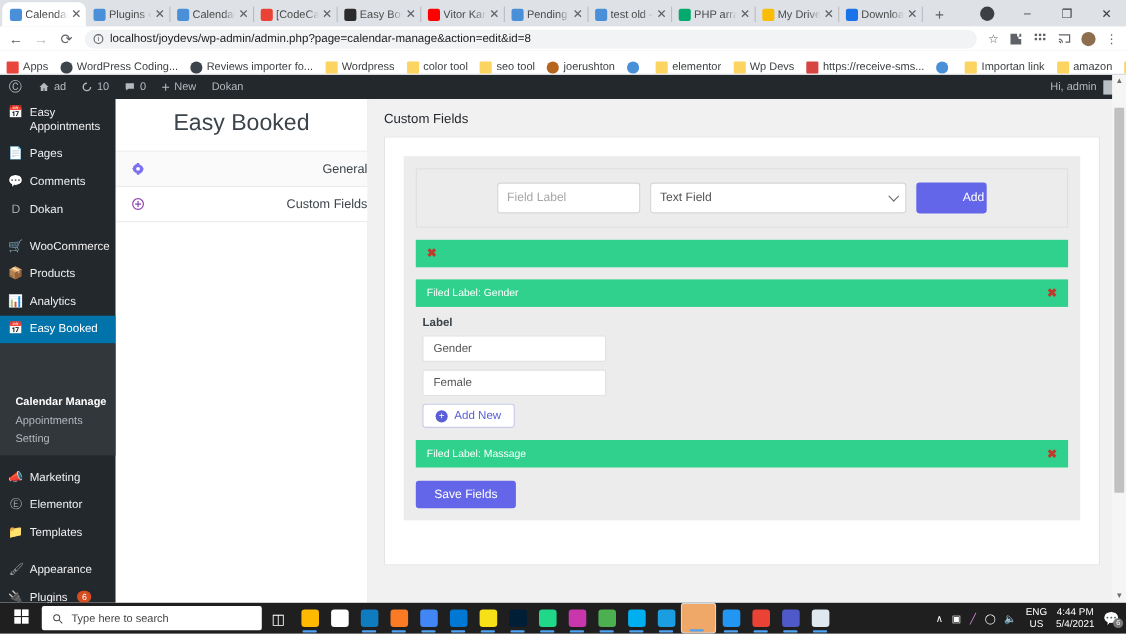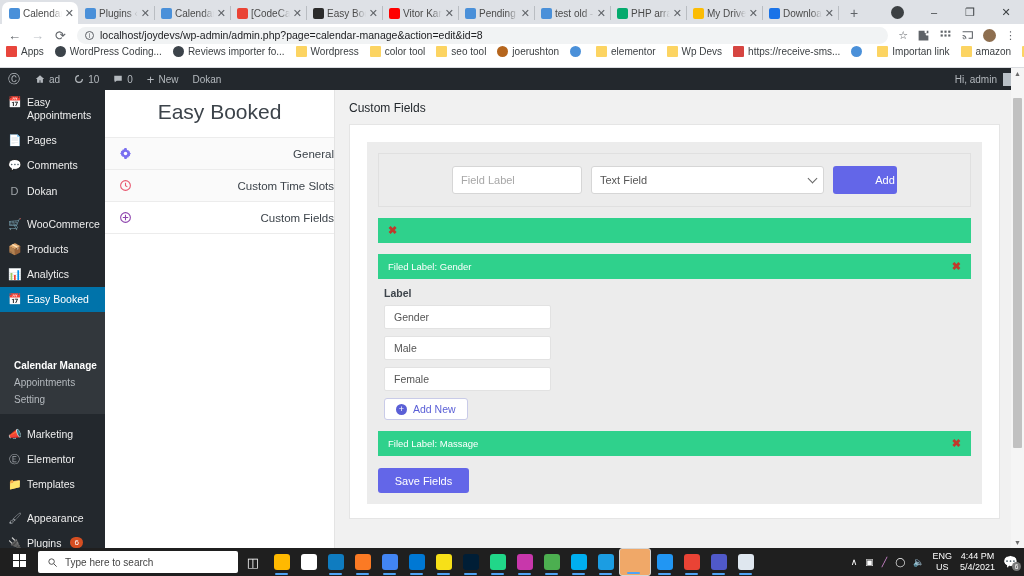--- a/index.html
+++ b/index.html
@@ -48,21 +48,21 @@
     display:flex; align-items:center; padding:0 8px; gap:6px; font-size:10.5px; color:#202124;
   }
   .omnibox .infoico { width:9px;height:9px;border:1px solid #5f6368;border-radius:50%;
       font-size:7px;line-height:8px;text-align:center;color:#5f6368;flex:0 0 9px;}
   .omnibox .urltxt { white-space:nowrap; overflow:hidden; }
   .tbicons { display:flex; align-items:center; gap:9px; color:#5f6368; font-size:11px; }
   .tbicons .pic { width:13px;height:13px; }
   .avatar-sm { width:13px;height:13px;border-radius:50%;background:#8d6e4f; display:block;}
 
   
-  .bookmarks { height:22px; background:#ffffff; display:flex; align-items:flex-start;
+  .bookmarks { height:22px; background:#ffffff; display:flex; align-items:flex-end;
                padding:0 6px; gap:11px; border-bottom:1px solid #dadce0; overflow:hidden;}
   .bm { display:flex; align-items:center; gap:4px; font-size:10px; color:#3c4043; white-space:nowrap; flex:0 0 auto;}
   .bm .bi { width:11px; height:11px; flex:0 0 11px; border-radius:1px; }
   .folder { background:#fcd462; border-radius:1px 3px 3px 3px; }
 
   
   .viewport { position:absolute; top:68px; left:0; width:1024px; height:480px; background:#f1f1f1; overflow:hidden;}
 
   
   .adminbar { height:22px; background:#23282d; display:flex; align-items:center; color:#b4b9be; font-size:10px;}
@@ -440,29 +440,20 @@
         <div id="ebnav-host">
             <div class="ebitem">
               <span>
                 <svg class="ebico" viewBox="0 0 24 24">
                   <path fill="#7a6ff0" d="M12 8a4 4 0 100 8 4 4 0 000-8zm10 4l-2-1.2.3-2.3-2.2-.8-.8-2.2-2.3.3L13.8 2h-3.6L9 4.8 6.7 4.5l-.8 2.2-2.2.8.3 2.3L2 12l2 1.2-.3 2.3 2.2.8.8 2.2 2.3-.3L10.2 22h3.6l1.2-2.8 2.3.3.8-2.2 2.2-.8-.3-2.3z"></path>
                   <circle cx="12" cy="12" r="3.2" fill="#fff"></circle>
                 </svg>
               </span>
               <span>General</span>
             </div>
-            <div class="ebitem">
-              <span>
-                <svg class="ebico" viewBox="0 0 24 24">
-                  <circle cx="12" cy="12" r="9" fill="none" stroke="#e8576f" stroke-width="2"></circle>
-                  <path d="M12 7v5.5l3.5 2" stroke="#e8576f" stroke-width="2" fill="none"></path>
-                </svg>
-              </span>
-              <span>Custom Time Slots</span>
-            </div>
             <div class="ebitem active">
               <span>
                 <svg class="ebico" viewBox="0 0 24 24">
                   <circle cx="12" cy="12" r="9" fill="none" stroke="#8e44ad" stroke-width="2"></circle>
                   <path d="M12 7v10M7 12h10" stroke="#8e44ad" stroke-width="2"></path>
                 </svg>
               </span>
               <span>Custom Fields</span>
             </div>
           </div>
@@ -481,21 +472,21 @@
               <button class="btn-add">Add</button>
             </div>
             <div id="fields-host">
                 <div class="greenrow">
                   <span class="gclose">✖</span>
                 </div>
                 <div class="greenrow">
                   <span class="lbl">Filed Label: Gender</span>
                   <span class="gclose">✖</span>
                 </div>
-                <div class="optblock"><div class="lh">Label</div><input class="optinp" type="text" value="Gender" style=""><input class="optinp" type="text" value="Male" style=""><input class="optinp" type="text" value="Female" style=""><button class="btn-addnew">
+                <div class="optblock"><div class="lh">Label</div><input class="optinp" type="text" value="Gender" style=""><input class="optinp" type="text" value="Female" style=""><button class="btn-addnew">
                     <span class="plusico">+</span>
                     <span>Add New</span>
                   </button></div>
                 <div class="greenrow">
                   <span class="lbl">Filed Label: Massage</span>
                   <span class="gclose">✖</span>
                 </div>
               </div>
             <button class="btn-save">Save Fields</button>
           </div>

